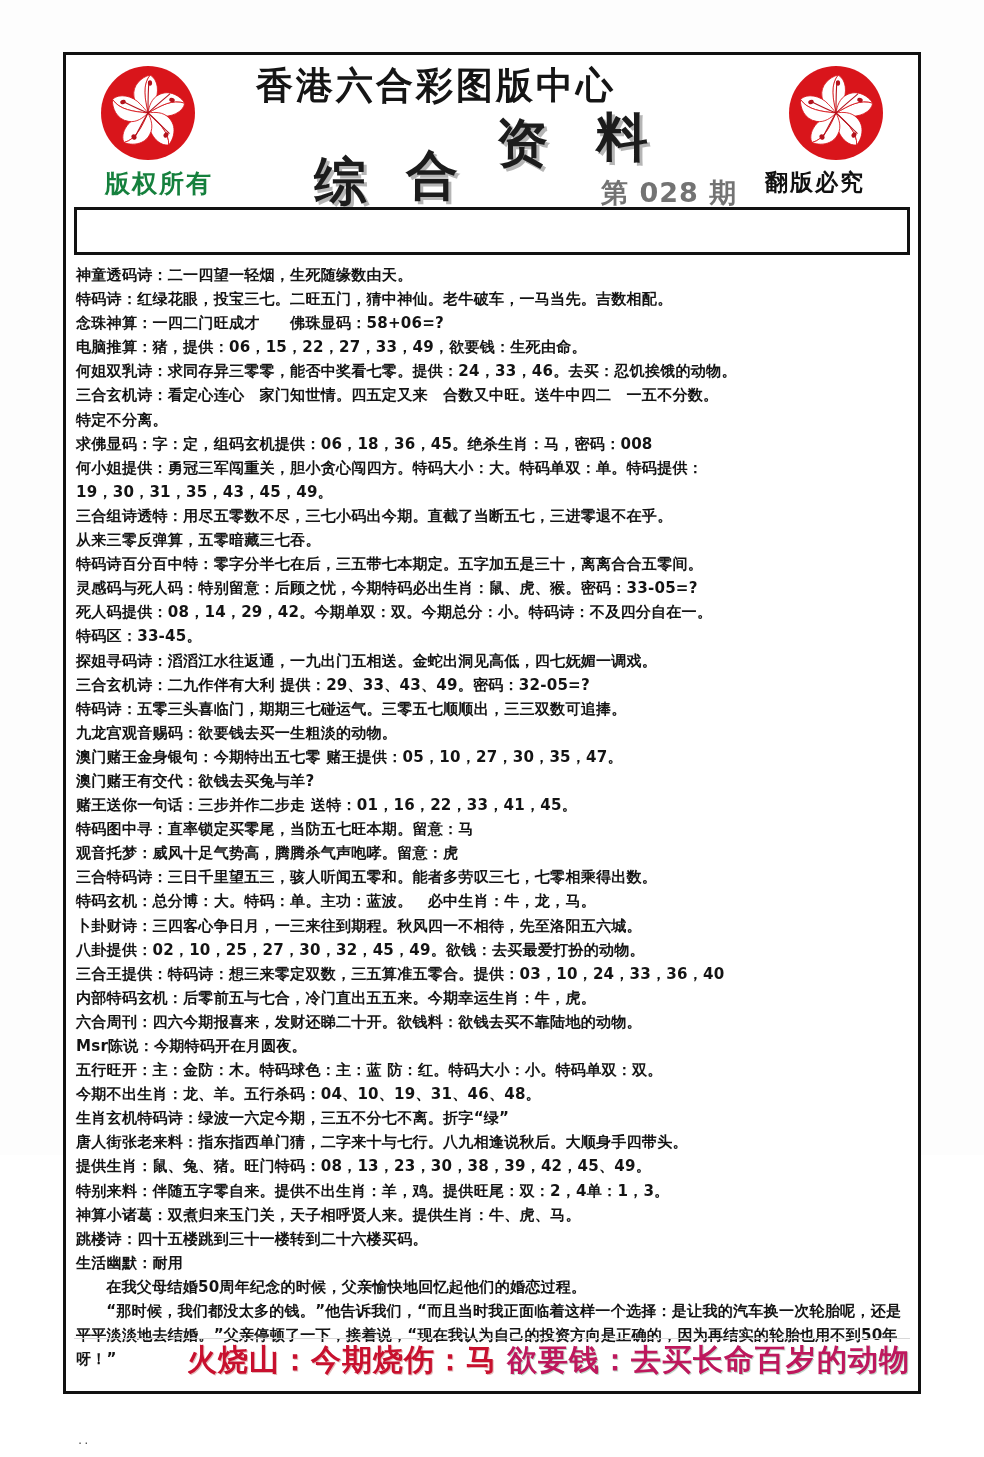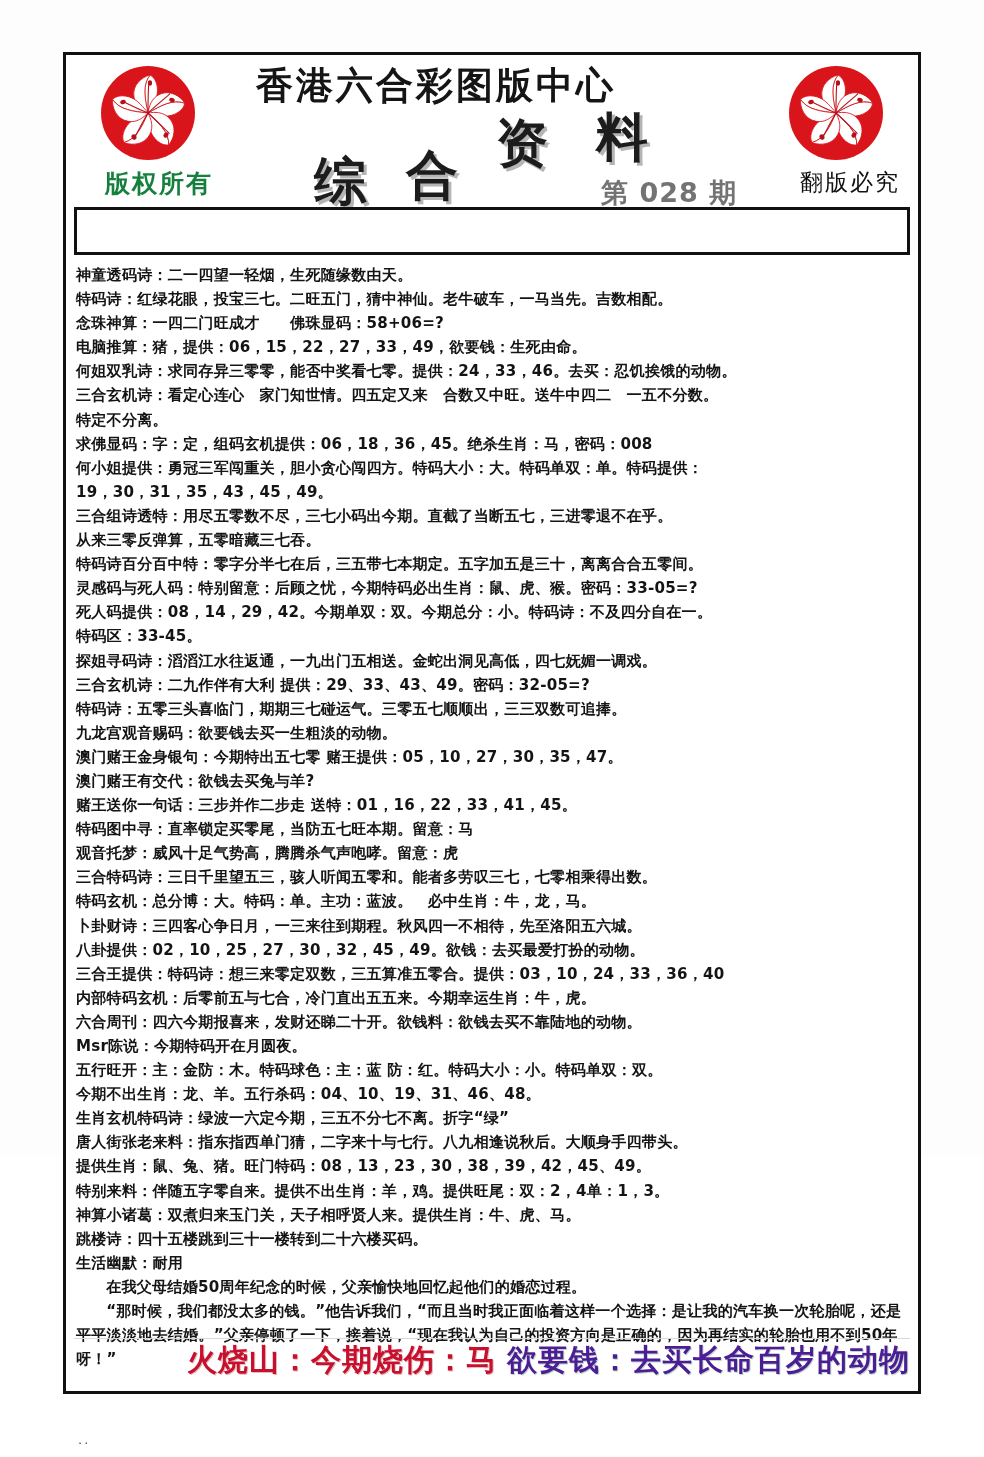--- a/index.html
+++ b/index.html
@@ -28,22 +28,22 @@
   }
   .logo.left{left:32px;}
   .logo.right{right:32px;}
   .logo svg{display:block;width:100px;height:100px;}
   .copyright-left{
     position:absolute;left:22px;top:112px;width:125px;text-align:right;
     font-family:"DejaVu Sans","Liberation Sans",sans-serif;
     font-weight:bold;font-size:25px;color:#15803d;letter-spacing:2px;
   }
   .copyright-right{
-    position:absolute;right:18px;top:112px;width:135px;text-align:right;
-    font-weight:normal;font-size:23px;color:#111;letter-spacing:2px;
+    position:absolute;right:18px;top:112px;width:135px;text-align:left;
+    font-weight:bold;font-size:23px;color:#111;letter-spacing:2px;
   }
   .main-title{
     position:absolute;left:190px;top:6px;width:480px;
     font-weight:bold;font-size:37px;color:#151515;letter-spacing:3px;
     white-space:nowrap;
   }
   .big-title{
     position:absolute;left:230px;top:48px;width:420px;height:100px;
   }
   .bt-ch{
@@ -82,21 +82,21 @@
     position:absolute;left:8px;bottom:10px;width:836px;height:42px;
     border-top:1px solid #d8d8d8;
     display:flex;align-items:center;justify-content:flex-end;
     white-space:nowrap;
   }
   .banner .red{
     font-weight:bold;font-size:30px;color:#c8102e;letter-spacing:1px;
     text-shadow:1px 1px 0 rgba(170,60,60,.35);
   }
   .banner .green{
-    font-weight:bold;font-size:30px;color:#4c1d95;letter-spacing:1px;
+    font-weight:bold;font-size:30px;color:#be185d;letter-spacing:1px;
     margin-left:10px;
     text-shadow:1px 1px 0 rgba(40,130,80,.3);
   }
   .footer-dots{
     position:absolute;left:78px;top:1432px;
     font-size:13px;color:#555;letter-spacing:2px;
   }
 </style>
 </head>
 <body>

